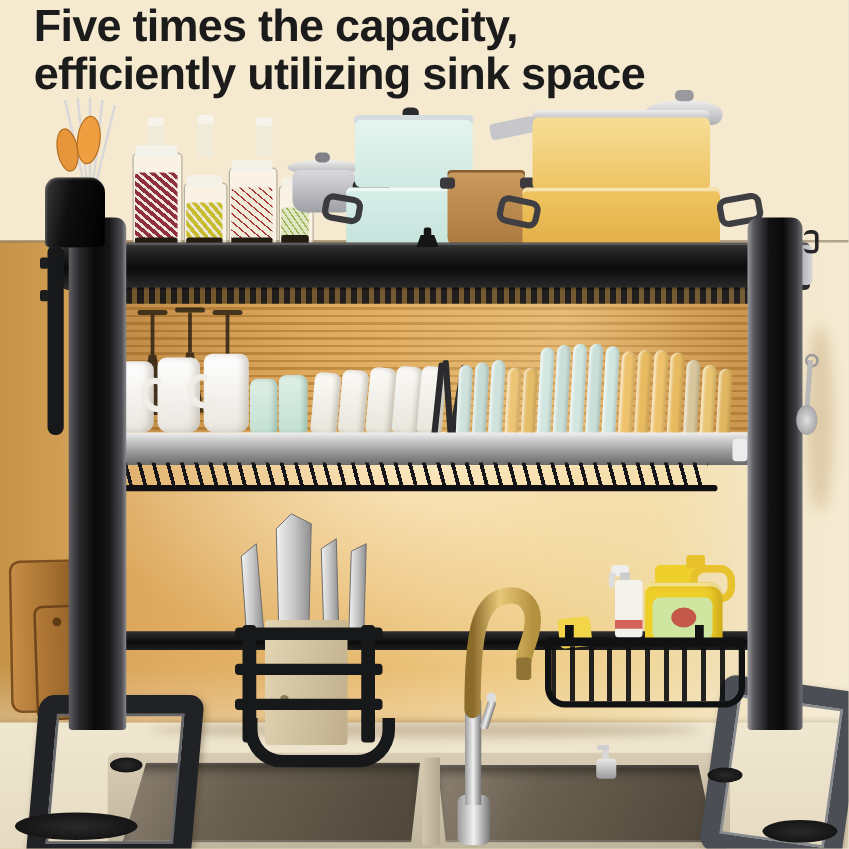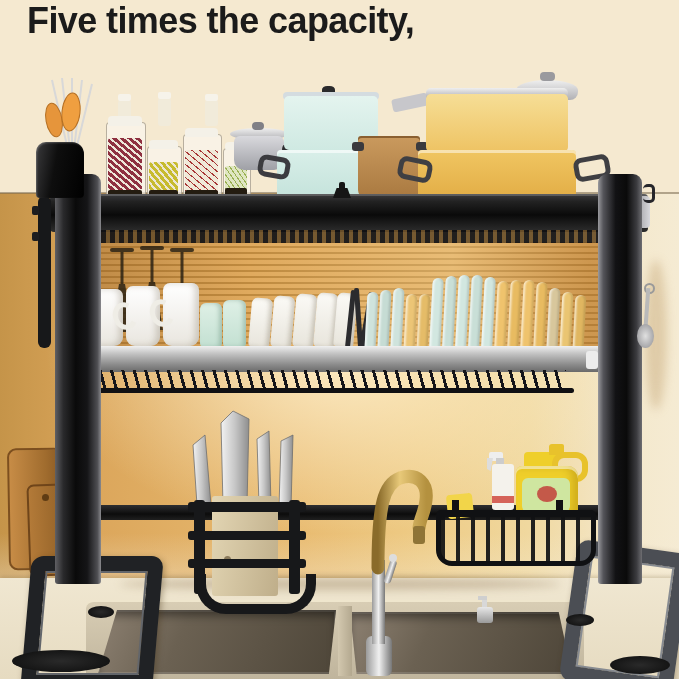--- a/index.html
+++ b/index.html
@@ -334,15 +334,16 @@
   <div class="abs" style="left:552px;top:452px;width:24px;height:18px;border:6px solid #e8c22c;border-radius:12px;background:none;"></div>
   <div class="abs" style="left:516px;top:466px;width:62px;height:50px;border-radius:6px 10px 5px 5px;background:var(--jug-yellow,#efcf2a);box-shadow:inset 0 3px 0 rgba(255,255,255,.5), inset -6px 0 8px rgba(150,110,0,.35);"></div>
   <div class="abs" style="left:522px;top:478px;width:48px;height:34px;border-radius:6px;background:var(--label-green,#cfe6a0);"></div>
   <div class="abs" style="left:537px;top:486px;width:20px;height:16px;border-radius:50%;background:#c2403a;opacity:.85;"></div>
   <div class="abs" style="left:452px;top:500px;width:7px;height:12px;background:#101113;"></div>
   <div class="abs" style="left:556px;top:500px;width:7px;height:12px;background:#101113;"></div>
   <div class="abs basket"></div>
 
   <div class="headline">
     <div class="h">Five times the capacity,</div>
+    <div class="h">efficiently utilizing sink space</div>
   </div>
 
 </div>
 
 </body></html>

